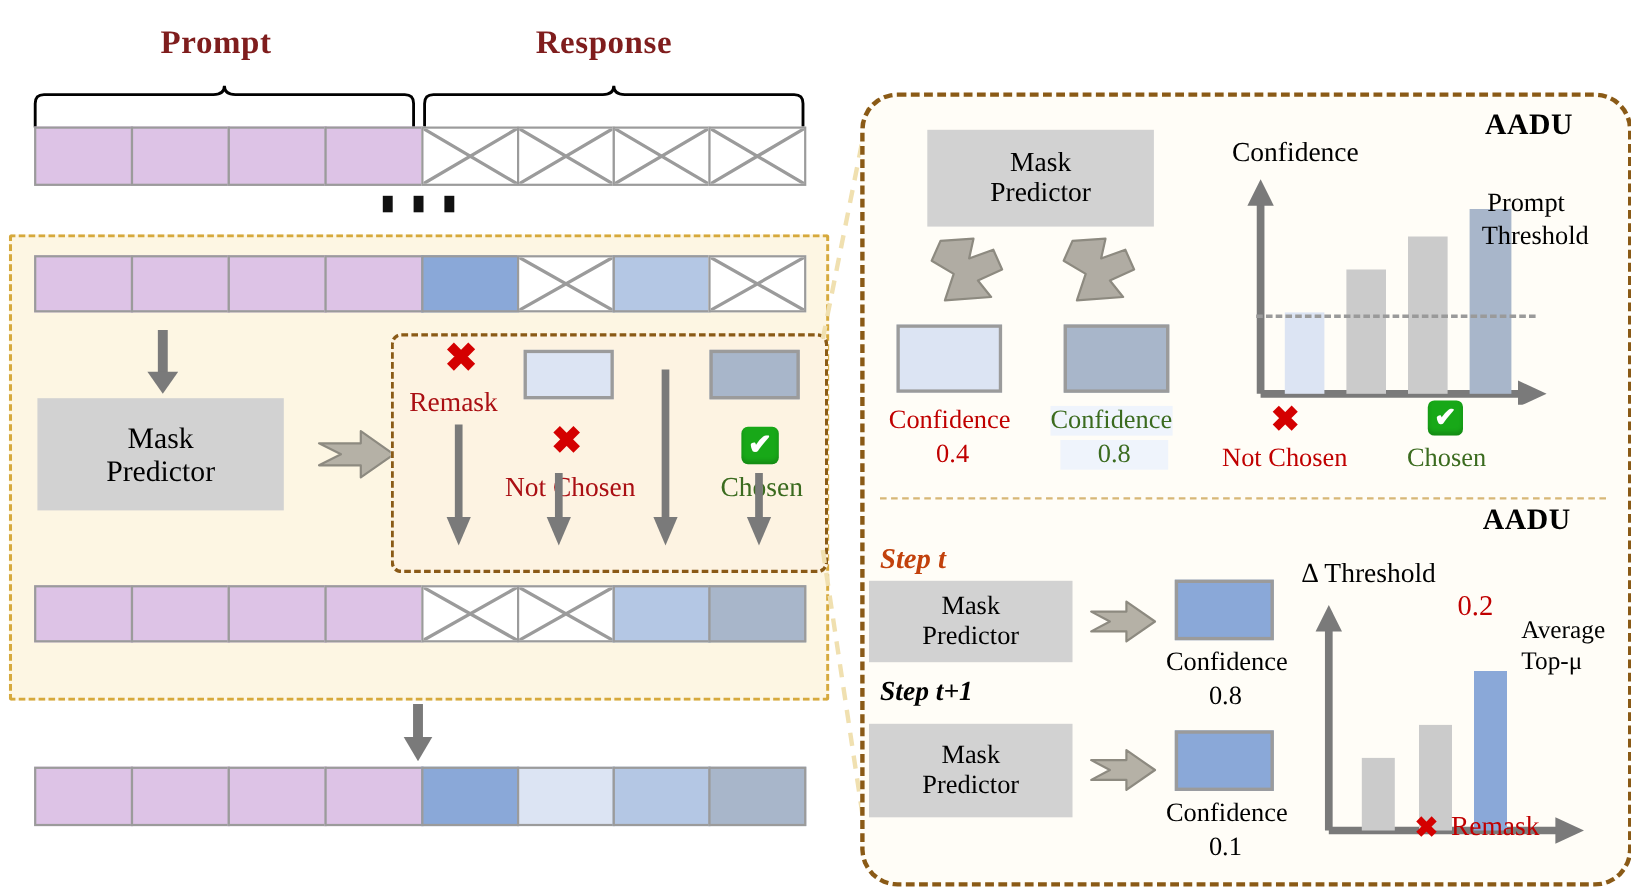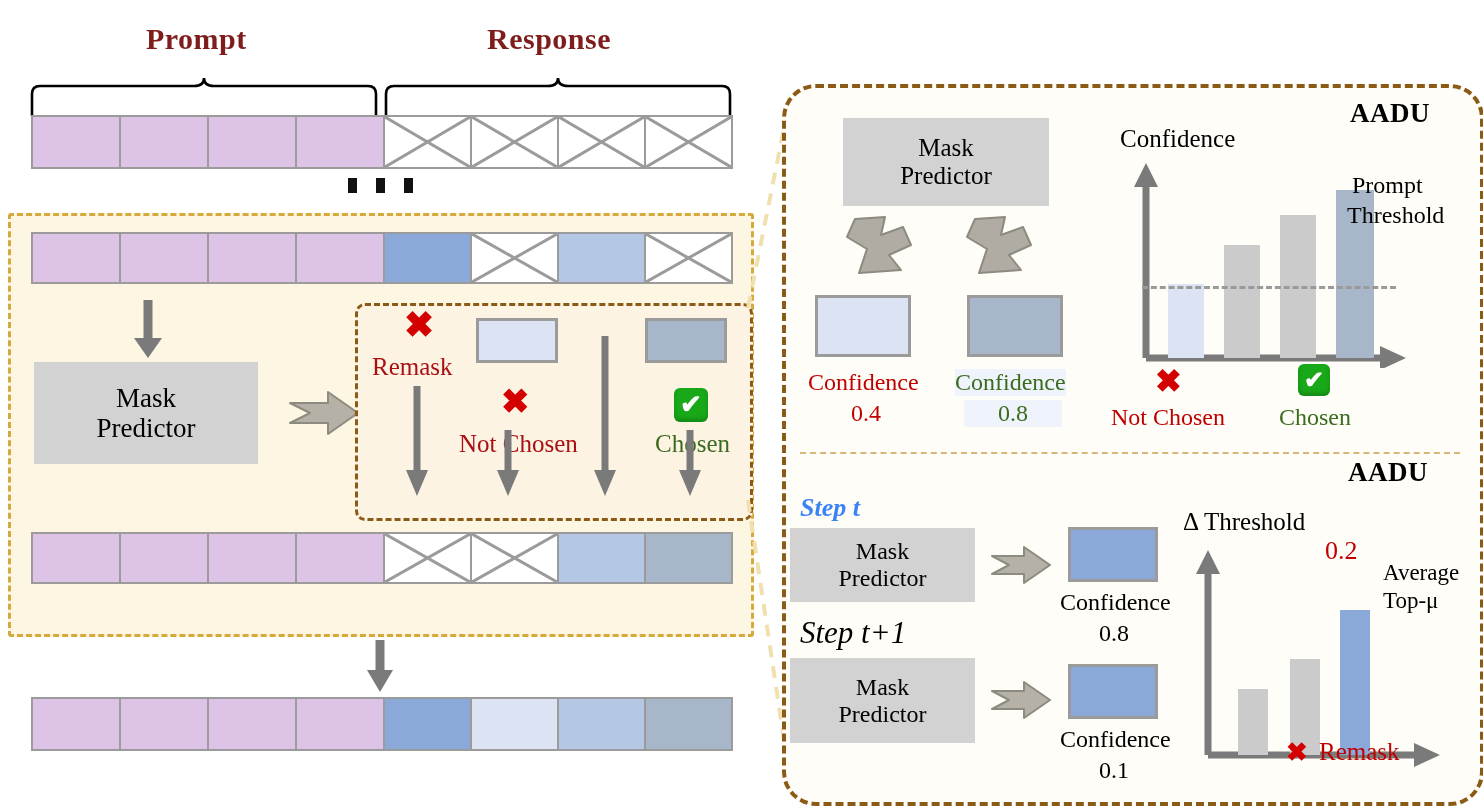--- a/index.html
+++ b/index.html
@@ -251,36 +251,36 @@
   <div class="abs lbl" style="left:1347px;top:202px;font-size:24px;">Threshold</div>
 
   <div class="abs xmark" style="left:1155px;top:365px;font-size:32px;">✖</div>
   <div class="abs red" style="left:1111px;top:404px;font-size:24px;">Not Chosen</div>
 
   <div class="abs checkbox-icn" style="left:1298px;top:364px;width:32px;height:32px;font-size:24px;line-height:32px;">✔</div>
   <div class="abs green" style="left:1279px;top:404px;font-size:24px;">Chosen</div>
 
   <div class="abs panelTitle" style="left:1348px;top:457px;">AADU</div>
 
-  <div class="abs" style="left:800px;top:493px;font-size:26px;font-weight:bold;font-style:italic;color:#3b82f6;">Step t</div>
+  <div class="abs" style="left:800px;top:493px;font-size:26px;font-weight:bold;font-style:italic;color:#c2410c;">Step t</div>
 
   <div class="abs graybox" style="left:790px;top:528px;width:185px;height:74px;font-size:24px;">
     <div>Mask</div>
     <div>Predictor</div>
   </div>
 
   <svg class="abs" style="left:990px;top:545px;width:62px;height:40px;" viewBox="0 0 62 40">
     <path d="M2,11 L34,11 L34,2 L60,20 L34,38 L34,29 L2,29 L19,20 Z" fill="#b5b1a6" stroke="#8d8a80" stroke-width="2" stroke-linejoin="round"></path>
   </svg>
 
   <div class="abs swatch" style="left:1068px;top:527px;width:90px;height:55px;background:#8aa8d8;"></div>
   <div class="abs lbl" style="left:1060px;top:589px;font-size:24px;">Confidence</div>
   <div class="abs lbl" style="left:1060px;top:620px;font-size:24px;width:108px;text-align:center;">0.8</div>
 
-  <div class="abs" style="left:800px;top:615px;font-size:31px;font-weight:normal;font-style:italic;color:#000;">Step t+1</div>
+  <div class="abs" style="left:800px;top:615px;font-size:25px;font-weight:bold;font-style:italic;color:#000;">Step t+1</div>
 
   <div class="abs graybox" style="left:790px;top:658px;width:185px;height:85px;font-size:24px;">
     <div>Mask</div>
     <div>Predictor</div>
   </div>
 
   <svg class="abs" style="left:990px;top:680px;width:62px;height:40px;" viewBox="0 0 62 40">
     <path d="M2,11 L34,11 L34,2 L60,20 L34,38 L34,29 L2,29 L19,20 Z" fill="#b5b1a6" stroke="#8d8a80" stroke-width="2" stroke-linejoin="round"></path>
   </svg>
 

